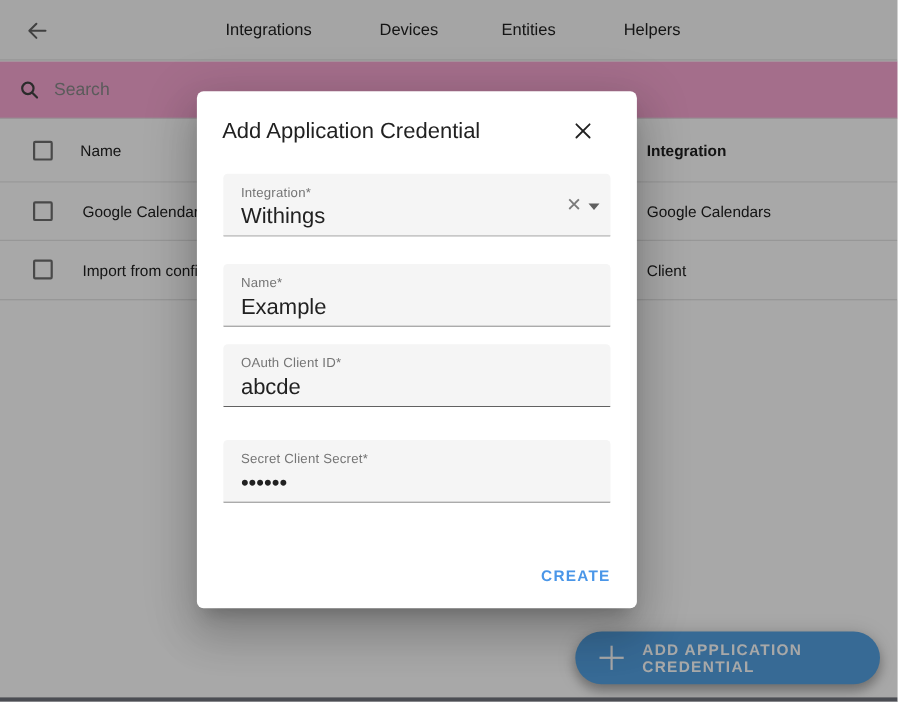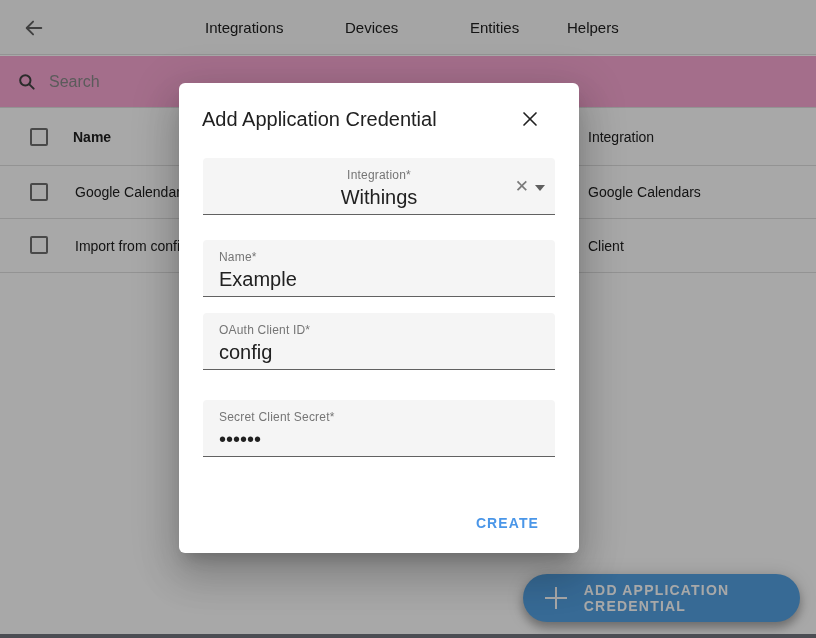--- a/index.html
+++ b/index.html
@@ -10,21 +10,21 @@
 
   
   .topbar { position: absolute; left: 0; top: 0; width: 816px; height: 55px;
             background: #fafafa; border-bottom: 1px solid var(--border); }
   .back-btn { position: absolute; left: 20px; top: 14px; width: 28px; height: 28px;
               display: flex; align-items: center; justify-content: center; cursor: pointer; }
   .tab { position: absolute; top: 0; height: 55px; line-height: 55px;
          font-size: 15px; color: var(--text); cursor: pointer; }
   .tab-integrations { left: 205px; }
   .tab-devices      { left: 345px; }
-  .tab-entities     { left: 456px; margin-left: 14px; }
+  .tab-entities     { left: 456px; }
   .tab-helpers      { left: 567px; }
 
   
   .searchbar { position: absolute; left: 0; top: 56px; width: 816px; height: 52px;
                background: #f9a8d4; border-bottom: 1px solid var(--border);
                display: flex; align-items: center; }
   .search-icon { margin-left: 17px; width: 20px; height: 20px; }
   .search-input { margin-left: 12px; border: none; outline: none; background: transparent;
                   font-size: 16px; color: var(--text); width: 400px;
                   font-family: "Liberation Sans", sans-serif; }
@@ -36,25 +36,25 @@
   .trow  { position: absolute; left: 0; width: 816px; height: 53px;
            border-bottom: 1px solid var(--border); background: #fff; }
   .trow-0 { top: 166px; }
   .trow-1 { top: 219px; height: 54px; }
   .cb { position: absolute; left: 30px; width: 18px; height: 18px;
         border: 2px solid var(--checkbox); border-radius: 2px; cursor: pointer; background: transparent; }
   .thead .cb { top: 20px; }
   .trow .cb  { top: 17px; }
   .col-name { position: absolute; left: 73px; top: 0; height: 100%;
               display: flex; align-items: center; font-size: 14px; color: var(--text); }
-  .thead .col-name { font-weight: bold; }
+  .thead .col-name { font-weight: normal; }
   .trow .col-name { left: 75px; }
   .col-integration { position: absolute; left: 588px; top: 0; height: 100%;
                      display: flex; align-items: center; font-size: 14px; color: var(--text); }
-  .thead .col-integration { font-weight: normal; }
+  .thead .col-integration { font-weight: bold; }
 
   
   .fab { position: absolute; left: 523px; top: 574px; width: 277px; height: 48px;
          background: var(--fab); border-radius: 24px; display: flex; align-items: center;
          box-shadow: 0 6px 10px rgba(0,0,0,0.28), 0 1px 18px rgba(0,0,0,0.16);
          cursor: pointer; }
   .fab-plus { margin-left: 22px; width: 22px; height: 22px; position: relative; }
   .fab-plus:before, .fab-plus:after { content: ""; position: absolute; background: #fff; }
   .fab-plus:before { left: 10px; top: 0; width: 2px; height: 22px; }
   .fab-plus:after  { left: 0; top: 10px; width: 22px; height: 2px; }
@@ -74,34 +74,34 @@
                         0 9px 46px 8px rgba(0,0,0,0.12); }
   .dialog-header { position: absolute; left: 23px; top: 22px; width: 354px; height: 28px;
                    display: flex; justify-content: space-between; align-items: center; }
   .dialog-title { font-size: 20px; font-weight: 500; color: var(--text); }
   .close-btn { width: 24px; height: 24px; display: flex; align-items: center;
                justify-content: center; cursor: pointer; margin-right: 14px; }
 
   .field { position: absolute; left: 24px; width: 352px; height: 57px;
            background: var(--field-bg); border-radius: 4px 4px 0 0;
            border-bottom: 1px solid var(--underline); padding: 10px 16px 0 16px; cursor: text; }
-  .field-0 { top: 75px; text-align: center;  }
+  .field-0 { top: 75px;  }
   .field-1 { top: 157px; }
   .field-2 { top: 230px; }
   .field-3 { top: 317px; }
   .field-label { font-size: 12px; color: var(--label); letter-spacing: 0.2px; }
   .field-value { font-size: 20px; color: var(--text); margin-top: 4px; }
   .field-icons { position: absolute; right: 10px; top: 0; height: 57px;
                  display: flex; align-items: center; gap: 6px; }
   .clear-icon { font-size: 17px; color: #7a7a7a; cursor: pointer; line-height: 1; }
   .caret-icon { width: 0; height: 0; border-left: 5px solid transparent;
                 border-right: 5px solid transparent; border-top: 6px solid #5f5f5f;
                 cursor: pointer; margin-top: 2px; }
 
-  .dialog-actions { position: absolute; right: 32px; bottom: 13px; }
+  .dialog-actions { position: absolute; right: 16px; bottom: 13px; }
   .create-btn { font-size: 14px; font-weight: bold; letter-spacing: 1.1px;
                 color: var(--primary); background: none; border: none; cursor: pointer;
                 padding: 9px 8px; font-family: "Liberation Sans", sans-serif; }
 </style>
 </head>
 <body>
 
 <div class="page">
 
   <div class="topbar">
@@ -173,21 +173,21 @@
     </div>
   </div>
 
   <div class="field field-1">
     <div class="field-label">Name*</div>
     <div class="field-value">Example</div>
   </div>
 
   <div class="field field-2">
     <div class="field-label">OAuth Client ID*</div>
-    <div class="field-value">config</div>
+    <div class="field-value">abcde</div>
   </div>
 
   <div class="field field-3">
     <div class="field-label">Secret Client Secret*</div>
     <div class="field-value">••••••</div>
   </div>
 
   <div class="dialog-actions">
     <button class="create-btn">CREATE</button>
   </div>

